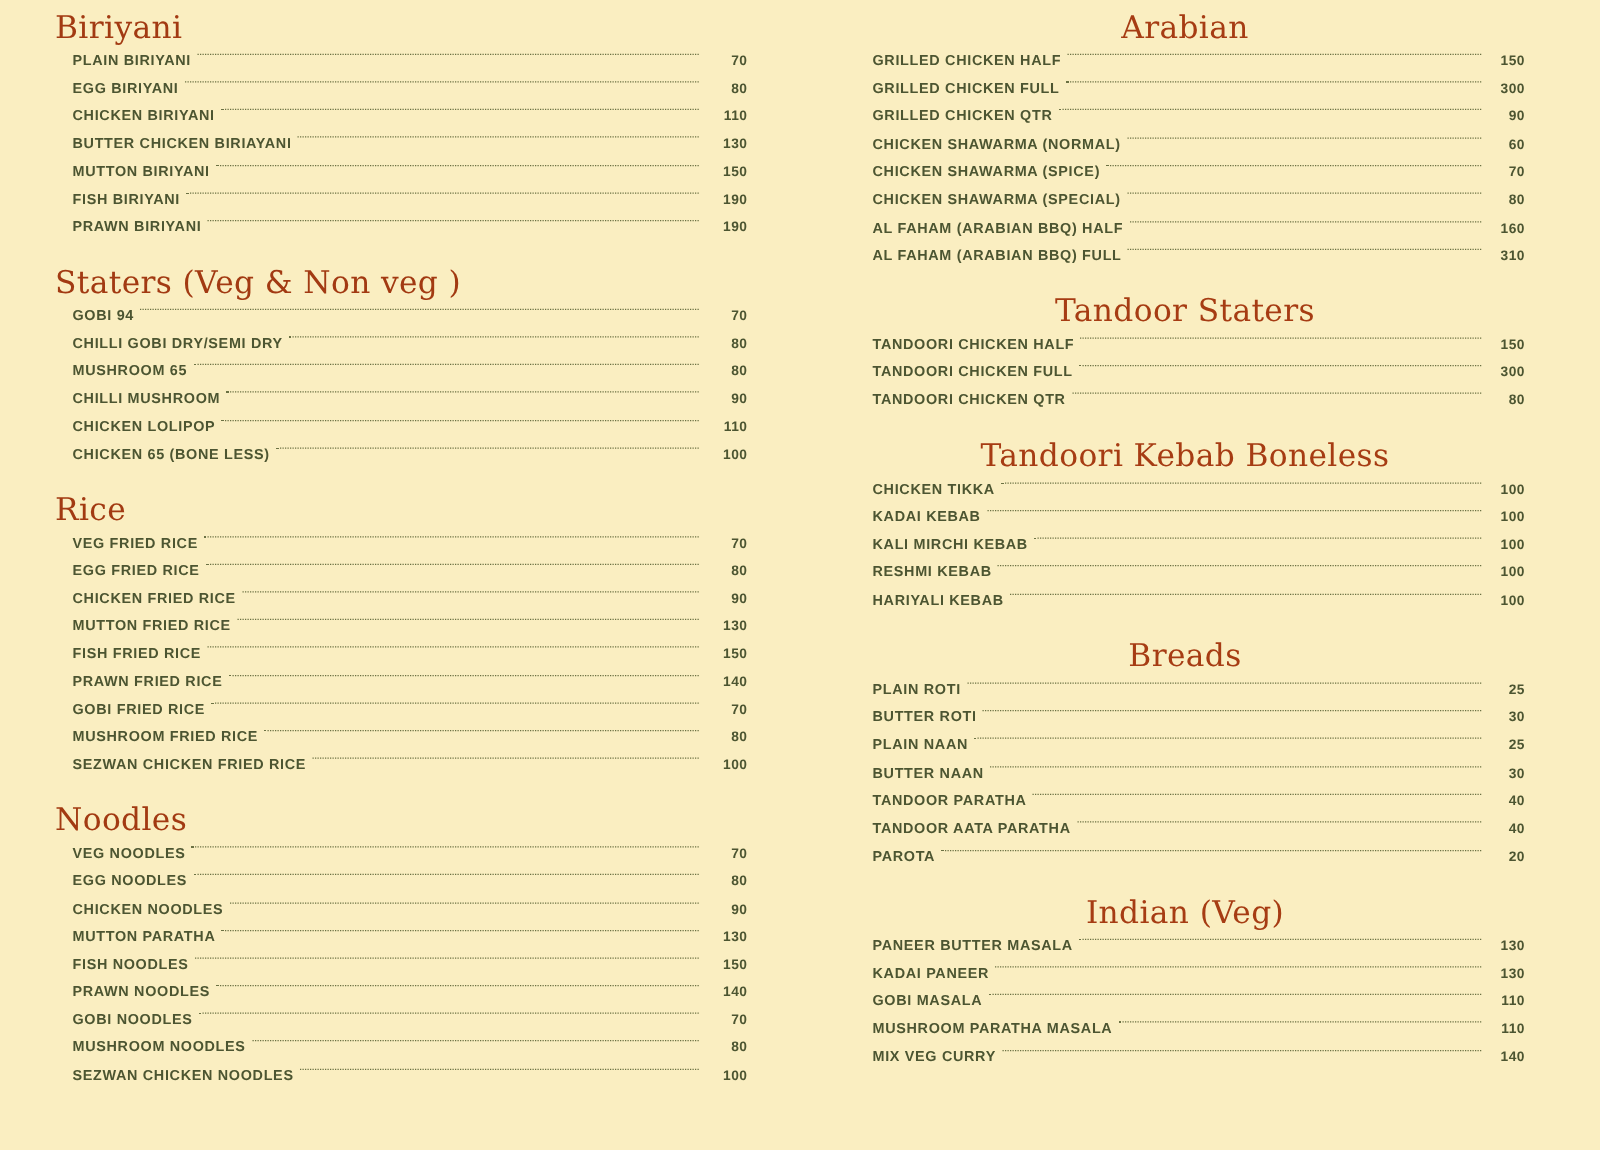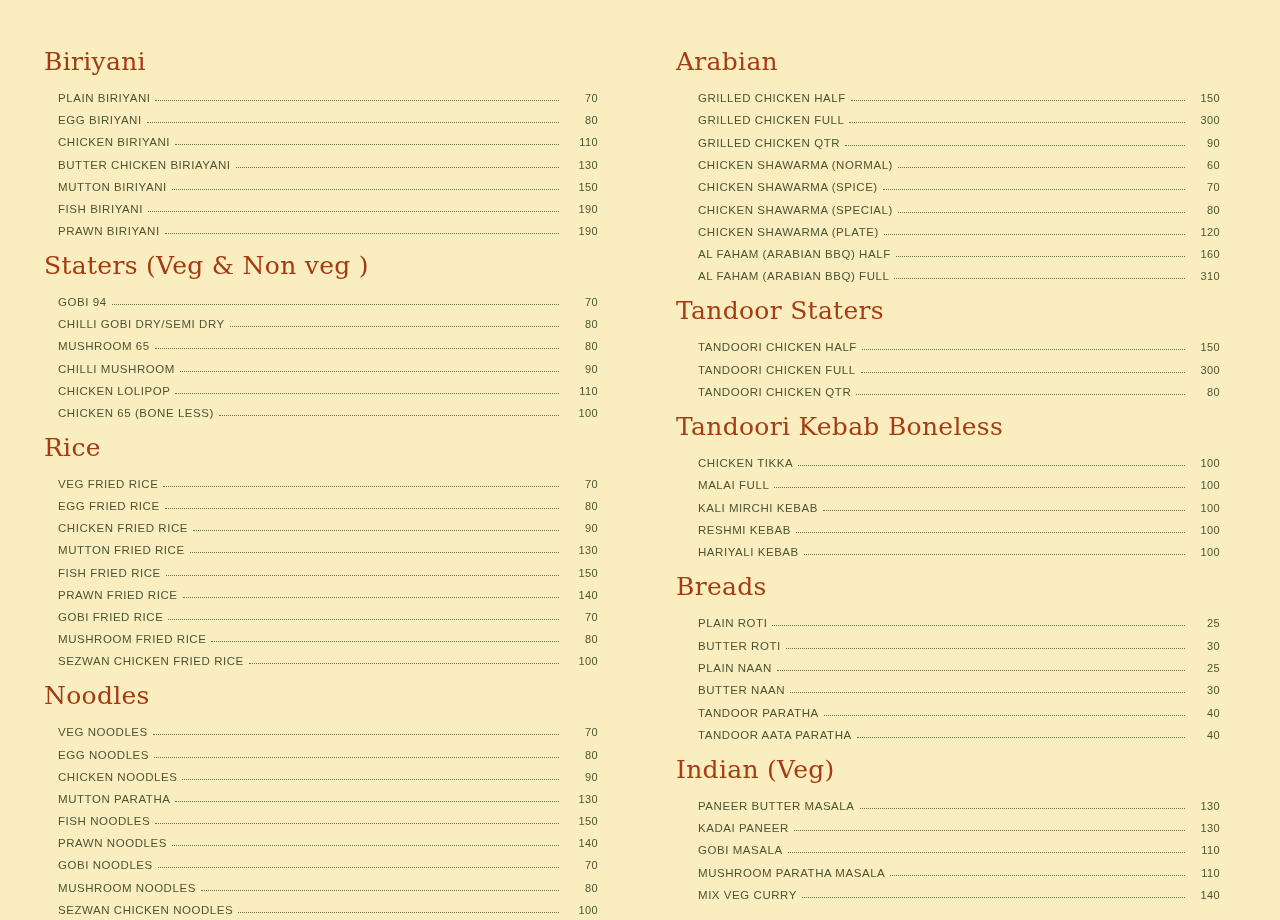--- a/index.html
+++ b/index.html
@@ -16,54 +16,55 @@
   }
   .menu {
     display: flex;
     width: 1280px;
     height: 920px;
     padding: 8px 0 0 0;
   }
   .column {
     width: 640px;
     padding: 0 42px 0 44px;
-    margin-top: 40px;
   }
   .column.right {
     padding-left: 36px;
     padding-right: 60px;
   }
   .section {
     margin-bottom: 14px;
   }
   .section-title {
     font-family: "DejaVu Serif", serif;
     font-size: 25px;
     line-height: 1.15;
     color: #a23a12;
     letter-spacing: 0.3px;
     margin: 0 0 6px 0;
     font-weight: normal;
   }
   .right .section-title {
     color: #a63c13;
+    text-align: center;
   }
   .items {
     margin: 0;
     padding: 0;
     list-style: none;
   }
   .item {
     display: flex;
-    align-items: flex-end;
+    align-items: flex-start;
     font-size: 11.5px;
     letter-spacing: 0.55px;
     color: #4c5531;
     padding: 0 0 0 14px;
     height: 22.2px;
+    font-weight: bold;
   }
   .right .item {
     height: 22.3px;
     padding-left: 22px;
   }
   .item-name {
     white-space: nowrap;
     padding-bottom: 1px;
   }
   .leader {
@@ -294,25 +295,20 @@
             <span class="item-name">CHICKEN SHAWARMA (SPICE)</span>
             <span class="leader"></span>
             <span class="item-price">70</span>
           </li>
           <li class="item">
             <span class="item-name">CHICKEN SHAWARMA (SPECIAL)</span>
             <span class="leader"></span>
             <span class="item-price">80</span>
           </li>
           <li class="item">
-            <span class="item-name">CHICKEN SHAWARMA (PLATE)</span>
-            <span class="leader"></span>
-            <span class="item-price">120</span>
-          </li>
-          <li class="item">
             <span class="item-name">AL FAHAM (ARABIAN BBQ) HALF</span>
             <span class="leader"></span>
             <span class="item-price">160</span>
           </li>
           <li class="item">
             <span class="item-name">AL FAHAM (ARABIAN BBQ) FULL</span>
             <span class="leader"></span>
             <span class="item-price">310</span>
           </li>
         </ul>
@@ -339,21 +335,21 @@
       </div>
       <div class="section">
         <h2 class="section-title">Tandoori Kebab Boneless</h2>
         <ul class="items">
           <li class="item">
             <span class="item-name">CHICKEN TIKKA</span>
             <span class="leader"></span>
             <span class="item-price">100</span>
           </li>
           <li class="item">
-            <span class="item-name">MALAI FULL</span>
+            <span class="item-name">KADAI KEBAB</span>
             <span class="leader"></span>
             <span class="item-price">100</span>
           </li>
           <li class="item">
             <span class="item-name">KALI MIRCHI KEBAB</span>
             <span class="leader"></span>
             <span class="item-price">100</span>
           </li>
           <li class="item">
             <span class="item-name">RESHMI KEBAB</span>
@@ -392,20 +388,25 @@
           </li>
           <li class="item">
             <span class="item-name">TANDOOR PARATHA</span>
             <span class="leader"></span>
             <span class="item-price">40</span>
           </li>
           <li class="item">
             <span class="item-name">TANDOOR AATA PARATHA</span>
             <span class="leader"></span>
             <span class="item-price">40</span>
+          </li>
+          <li class="item">
+            <span class="item-name">PAROTA</span>
+            <span class="leader"></span>
+            <span class="item-price">20</span>
           </li>
         </ul>
       </div>
       <div class="section">
         <h2 class="section-title">Indian (Veg)</h2>
         <ul class="items">
           <li class="item">
             <span class="item-name">PANEER BUTTER MASALA</span>
             <span class="leader"></span>
             <span class="item-price">130</span>

